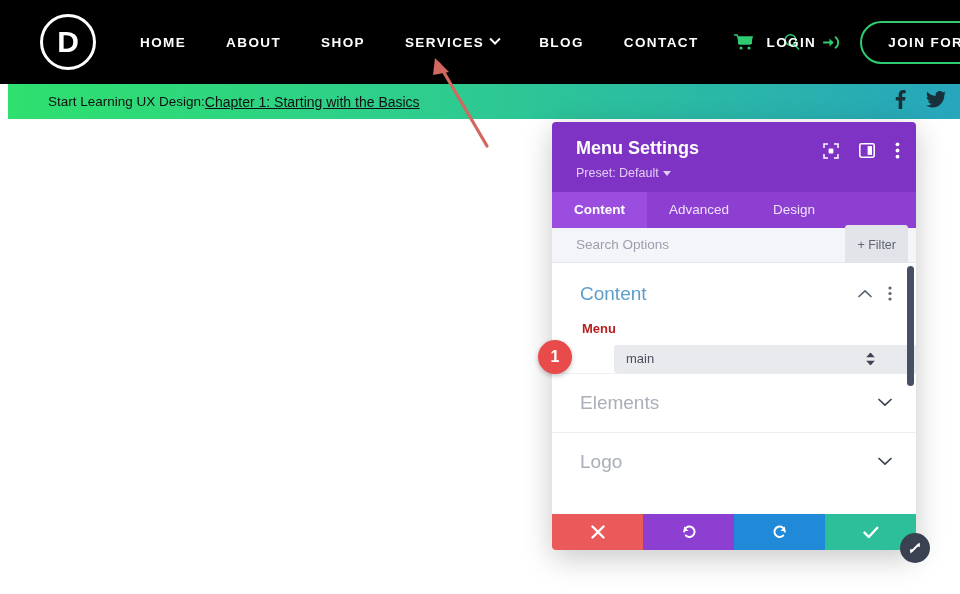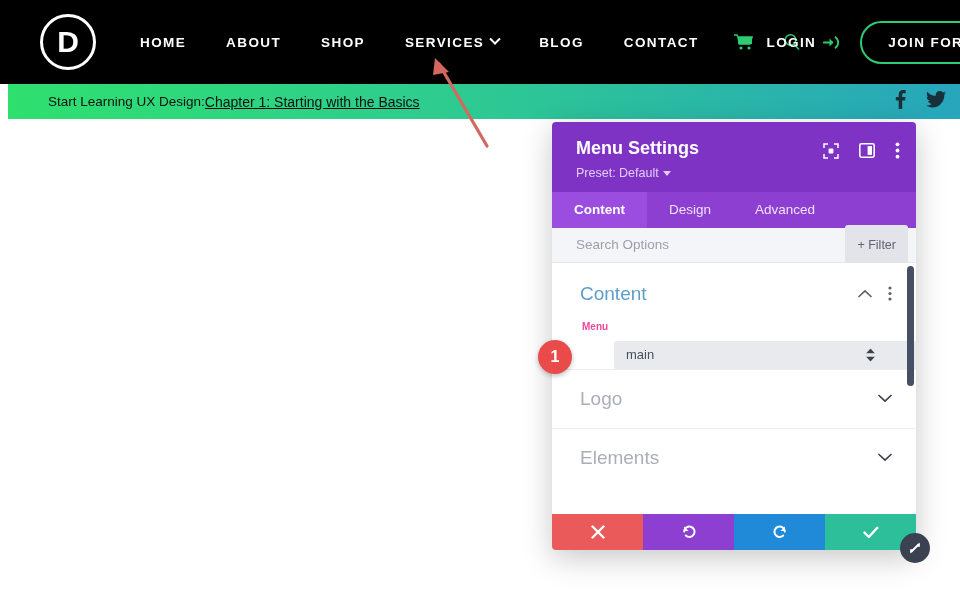--- a/index.html
+++ b/index.html
@@ -224,23 +224,23 @@
   }
   .section-open-title {
     color: #5e9ec9;
     font-size: 19px;
     font-weight: normal;
   }
   .sec-hd-icons { display: flex; align-items: center; gap: 16px; }
 
   .field-group { padding: 2px 30px 0 30px; }
   .field-label {
-    font-size: 10px;
-    font-weight: bold;
-    color: #ec4899;
+    font-size: 13px;
+    font-weight: bold;
+    color: #b91c1c;
     margin-bottom: 9px;
   }
   .select-wrap { position: relative; }
   .fake-select {
     width: 100%;
     background: #e8eaee;
     border: none;
     border-radius: 3px;
     height: 28px;
     display: flex; align-items: center;
@@ -430,22 +430,22 @@
             <circle cx="2.5" cy="2.3" r="1.9" fill="#ffffff"></circle>
             <circle cx="2.5" cy="8.5" r="1.9" fill="#ffffff"></circle>
             <circle cx="2.5" cy="14.7" r="1.9" fill="#ffffff"></circle>
           </svg>
         </span>
       </div>
     </div>
 
     <div class="tab-row">
       <div class="tab active">Content</div>
+      <div class="tab">Advanced</div>
       <div class="tab">Design</div>
-      <div class="tab">Advanced</div>
     </div>
 
     <div class="search-row">
       <input class="search-input" type="text" placeholder="Search Options" style="">
       <button class="filter-btn">+ Filter</button>
     </div>
 
     <div class="panel-body">
 
       <div class="section-open-hd">
@@ -477,30 +477,30 @@
                 <path d="M4.5 0L9 5H0z" fill="#3b4250"></path>
               </svg>
             <svg width="9" height="5" viewBox="0 0 9 5" aria-hidden="true">
                 <path d="M4.5 5L0 0h9z" fill="#3b4250"></path>
               </svg>
           </span>
         </div>
       </div>
 
       <div class="collapsed-sec">
-        <span class="collapsed-sec-title">Logo</span>
+        <span class="collapsed-sec-title">Elements</span>
         <span class="icon-btn">
           <svg width="14" height="9" viewBox="0 0 14 9" aria-hidden="true">
             <path d="M1 1.5L7 7.2l6-5.7" fill="none" stroke="#3b4250" stroke-width="1.7" stroke-linecap="round" stroke-linejoin="round"></path>
           </svg>
         </span>
       </div>
 
       <div class="collapsed-sec">
-        <span class="collapsed-sec-title">Elements</span>
+        <span class="collapsed-sec-title">Logo</span>
         <span class="icon-btn">
           <svg width="14" height="9" viewBox="0 0 14 9" aria-hidden="true">
             <path d="M1 1.5L7 7.2l6-5.7" fill="none" stroke="#3b4250" stroke-width="1.7" stroke-linecap="round" stroke-linejoin="round"></path>
           </svg>
         </span>
       </div>
 
       <div class="panel-scrollbar">
         <div class="panel-scroll-thumb"></div>
       </div>

